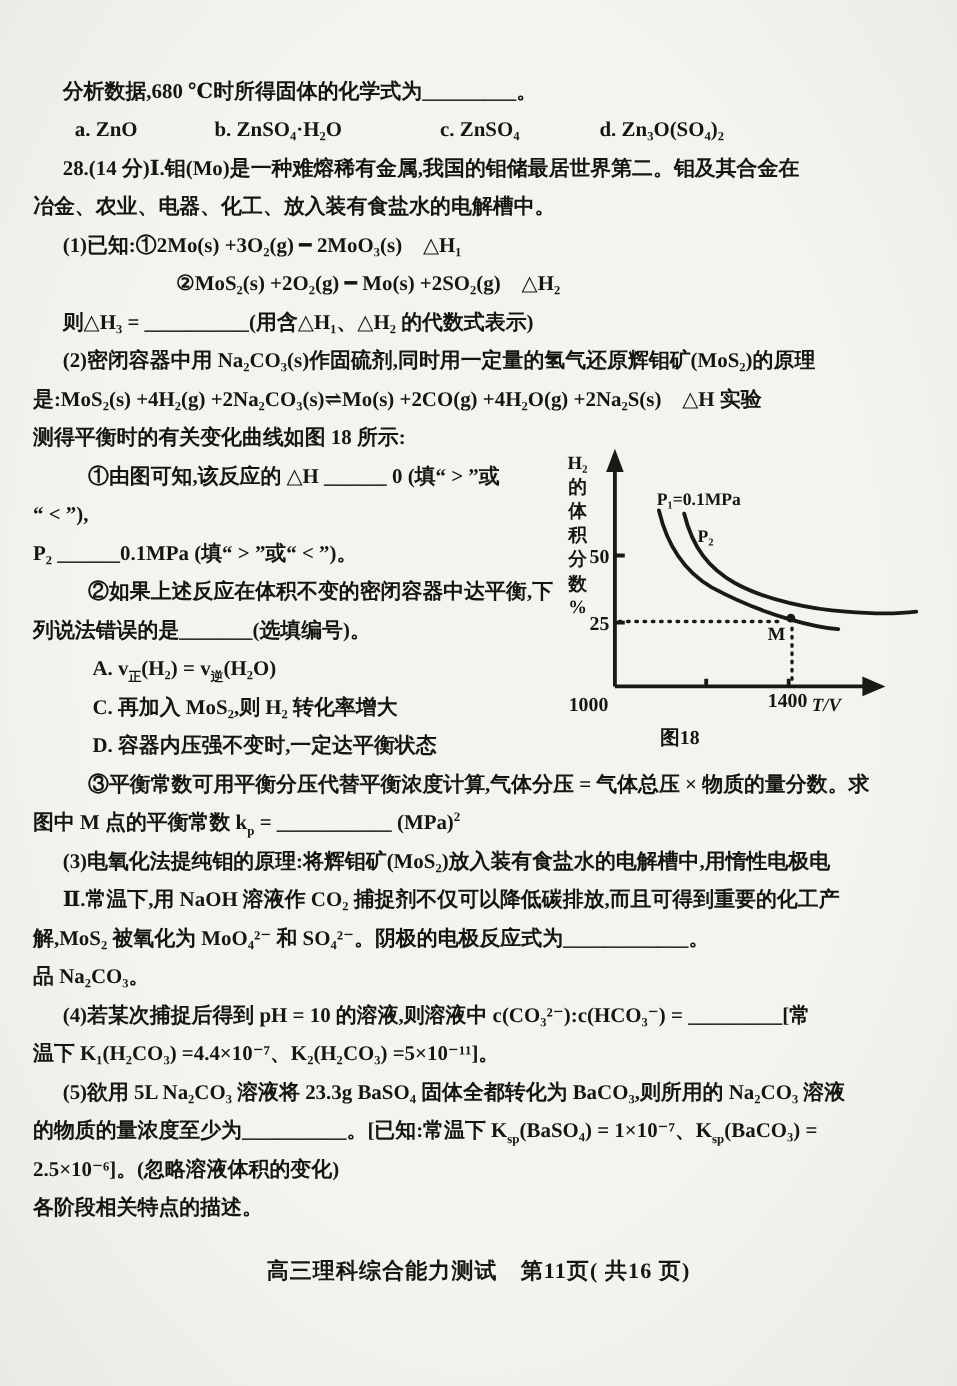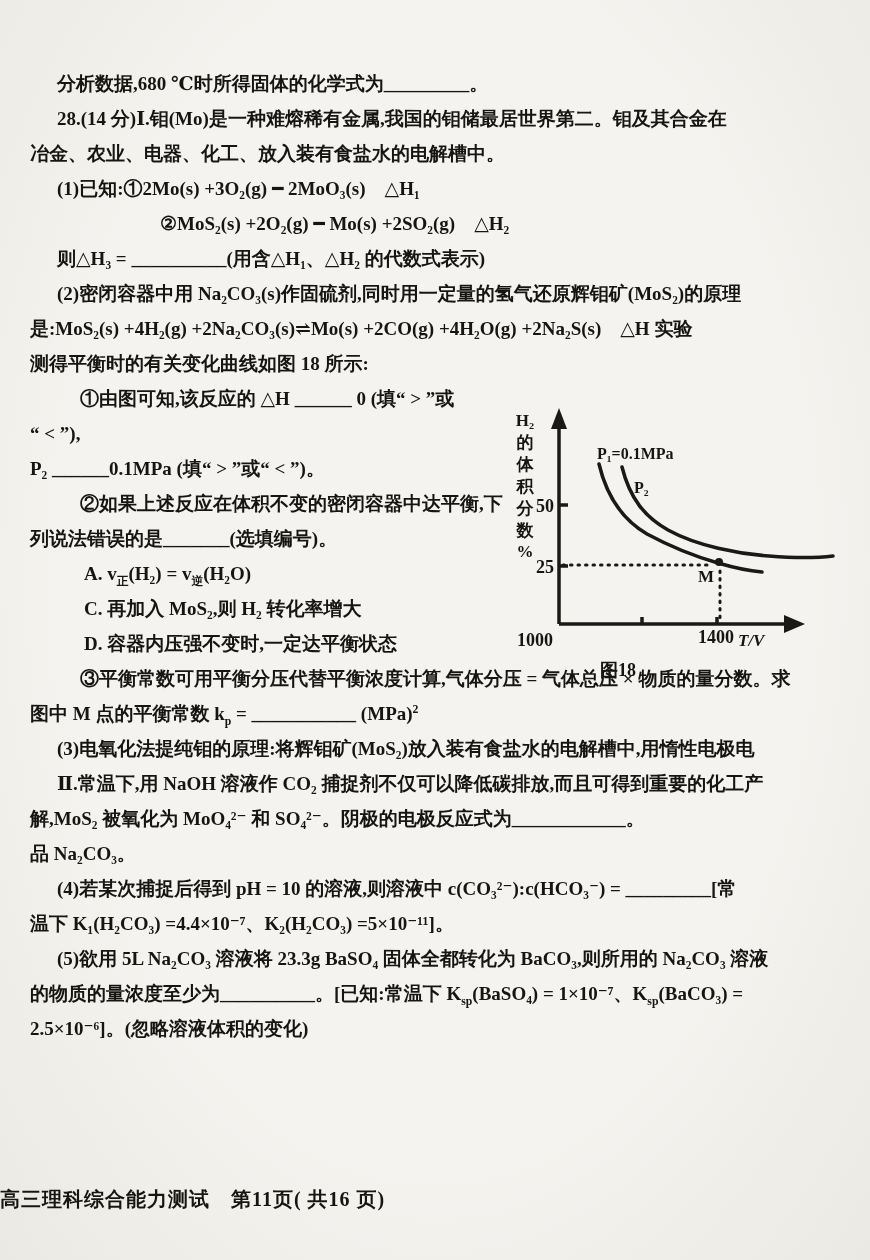--- a/index.html
+++ b/index.html
@@ -18,30 +18,36 @@
   .e2 { padding-left:130px; }  
   .e3 { padding-left:165px; }  
   sub,sup { font-size:0.62em; font-weight:inherit; line-height:0; }
   .choices { position:relative; }
   .choices span { position:absolute; top:0; }
   .ch-a { left:38px; } .ch-b { left:165px; } .ch-c { left:370px; } .ch-d { left:515px; }
   .figure { position:absolute; left:505px; top:396px; width:365px; height:292px; }
   .figure svg { display:block; }
   .figure text { font-family:"Liberation Serif","DejaVu Serif",serif; fill:#171512; font-weight:bold; }
   .footer {
-    position:absolute; left:0; right:0; top:1186px; 
+    position:absolute; left:0; right:0; top:1142px; text-align:center;
     font-size:20px; font-weight:700; letter-spacing:1px;
   }
 </style>
 </head>
 <body>
 
 <div class="page">
   <div class="lines">
     <div class="line p">分析数据,680 ℃时所得固体的化学式为_________。</div>
+    <div class="line choices">
+      <span class="ch-a">a. ZnO</span>
+      <span class="ch-b">b. ZnSO₄·H₂O</span>
+      <span class="ch-c">c. ZnSO₄</span>
+      <span class="ch-d">d. Zn₃O(SO₄)₂</span>
+    </div>
     <div class="line p">28.(14 分)Ⅰ.钼(Mo)是一种难熔稀有金属,我国的钼储最居世界第二。钼及其合金在</div>
     <div class="line">冶金、农业、电器、化工、放入装有食盐水的电解槽中。</div>
     <div class="line p">(1)已知:①2Mo(s) +3O₂(g) ━ 2MoO₃(s)　△H₁</div>
     <div class="line e2">②MoS₂(s) +2O₂(g) ━ Mo(s) +2SO₂(g)　△H₂</div>
     <div class="line p">则△H₃ = __________(用含△H₁、△H₂ 的代数式表示)</div>
     <div class="line p">(2)密闭容器中用 Na₂CO₃(s)作固硫剂,同时用一定量的氢气还原辉钼矿(MoS₂)的原理</div>
     <div class="line">是:MoS₂(s) +4H₂(g) +2Na₂CO₃(s)⇌Mo(s) +2CO(g) +4H₂O(g) +2Na₂S(s)　△H 实验</div>
     <div class="line">测得平衡时的有关变化曲线如图 18 所示:</div>
     <div class="line s">①由图可知,该反应的 △H ______ 0 (填“ &gt; ”或</div>
     <div class="line">“ &lt; ”),</div>
@@ -55,20 +61,21 @@
     <div class="line">图中 M 点的平衡常数 k<sub>p</sub> = ___________ (MPa)<sup>2</sup></div>
     <div class="line p">(3)电氧化法提纯钼的原理:将辉钼矿(MoS₂)放入装有食盐水的电解槽中,用惰性电极电</div>
     <div class="line p">Ⅱ.常温下,用 NaOH 溶液作 CO₂ 捕捉剂不仅可以降低碳排放,而且可得到重要的化工产</div>
     <div class="line">解,MoS₂ 被氧化为 MoO₄²⁻ 和 SO₄²⁻。阴极的电极反应式为____________。</div>
     <div class="line">品 Na₂CO₃。</div>
     <div class="line p">(4)若某次捕捉后得到 pH = 10 的溶液,则溶液中 c(CO₃²⁻):c(HCO₃⁻) = _________[常</div>
     <div class="line">温下 K₁(H₂CO₃) =4.4×10⁻⁷、K₂(H₂CO₃) =5×10⁻¹¹]。</div>
     <div class="line p">(5)欲用 5L Na₂CO₃ 溶液将 23.3g BaSO₄ 固体全都转化为 BaCO₃,则所用的 Na₂CO₃ 溶液</div>
     <div class="line">的物质的量浓度至少为__________。[已知:常温下 K<sub>sp</sub>(BaSO₄) = 1×10⁻⁷、K<sub>sp</sub>(BaCO₃) =</div>
     <div class="line">2.5×10⁻⁶]。(忽略溶液体积的变化)</div>
+    <div class="line">各阶段相关特点的描述。</div>
   </div>
 
   <div class="figure">
     <svg viewBox="0 0 365 292" width="365" height="292">
 
       <g stroke="#1b1915" stroke-width="3.5">
         <line x1="54" y1="228" x2="54" y2="28"></line>
         <line x1="54" y1="109" x2="63" y2="109"></line>
         <line x1="54" y1="170" x2="63" y2="170"></line>
       </g>

